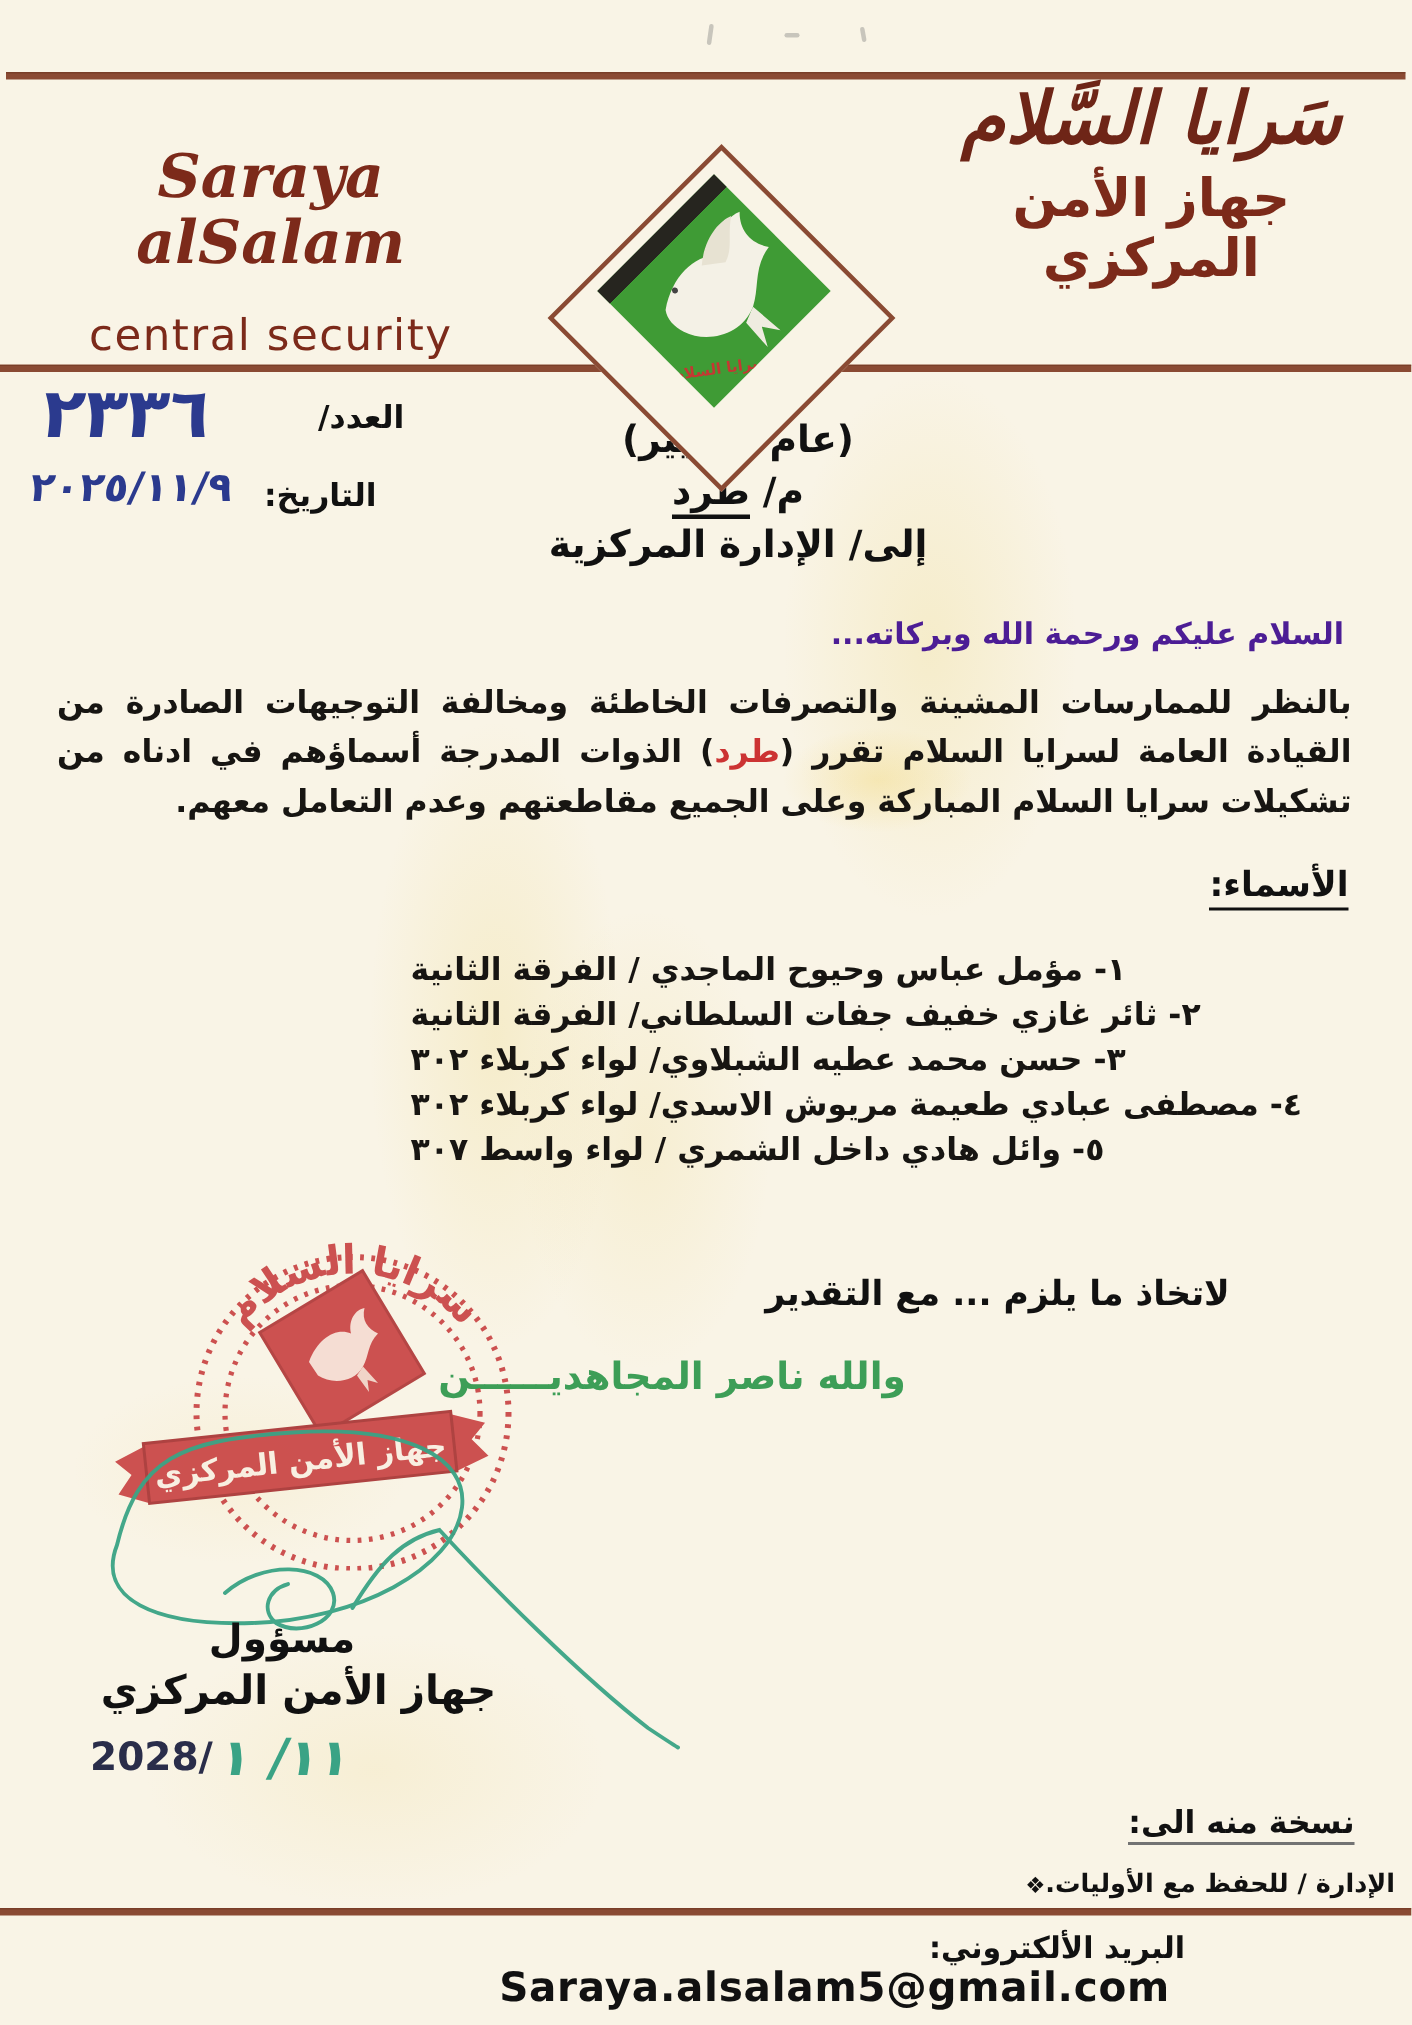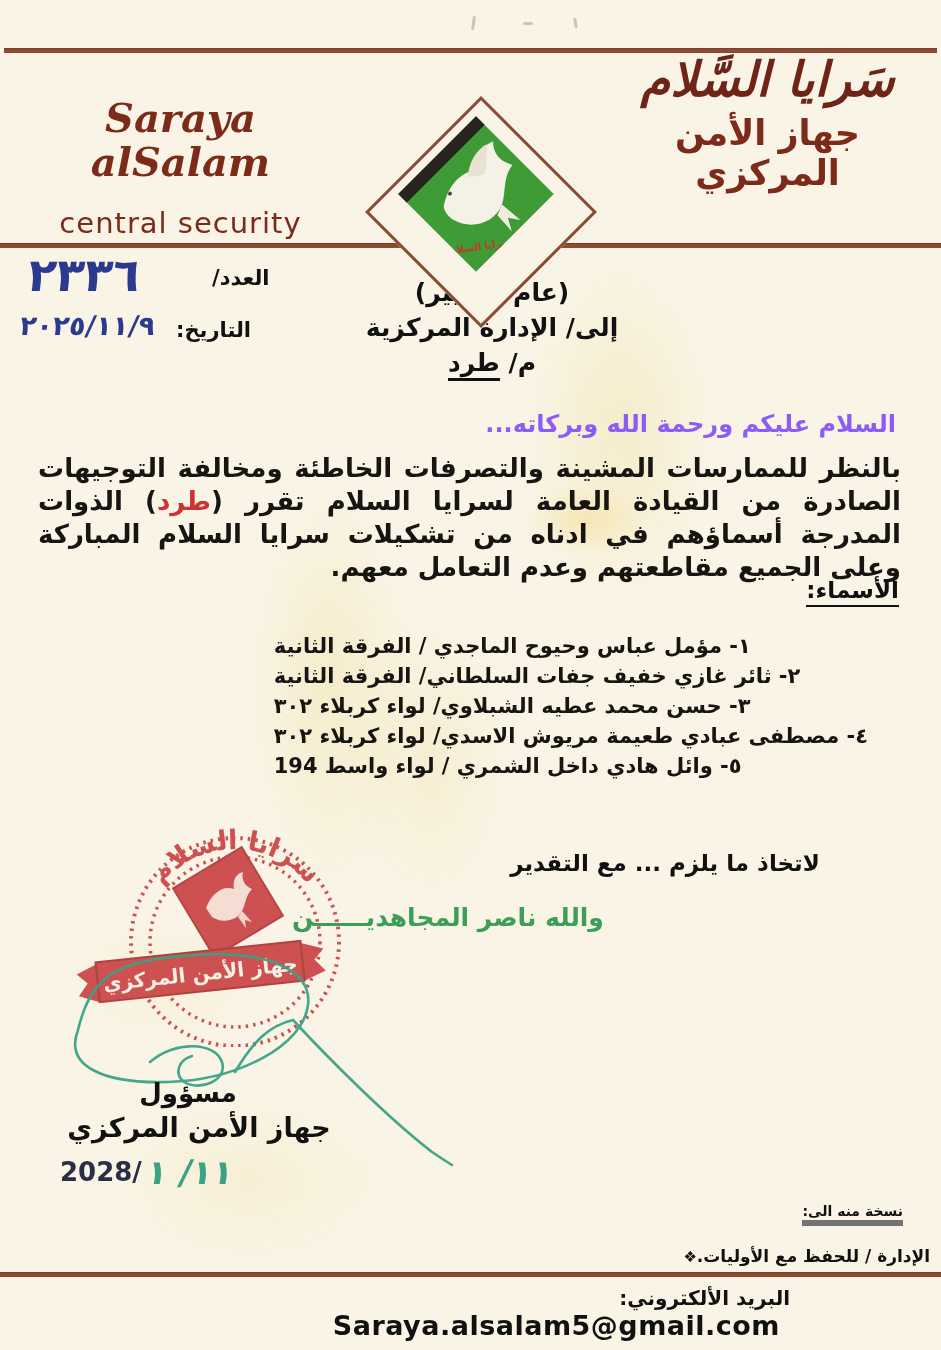--- a/index.html
+++ b/index.html
@@ -48,46 +48,46 @@
   .num-value{left:28px;top:248px;font-size:46px;letter-spacing:8px;}
   .num-label{left:212px;top:266px;}
   .date-label{left:176px;top:318px;}
   .date-value{left:20px;top:310px;font-size:27px;letter-spacing:2px;}
 
   
   .addressee{left:342px;top:270px;width:300px;text-align:center;direction:rtl;color:#111;z-index:2;}
   .addr-line{font-weight:bold;font-size:25px;line-height:1.0;margin-top:10px;}
   .addr-subject{border-bottom:3px solid #111;padding-bottom:1px;}
 
-  .greeting{right:45px;top:410px;direction:rtl;color:#8b5cf6;font-weight:bold;font-size:24px;}
+  .greeting{right:45px;top:410px;direction:rtl;color:#4c1d95;font-weight:bold;font-size:20px;}
 
   .body-par{left:38px;right:40px;top:452px;direction:rtl;text-align:justify;
-    color:#171512;font-weight:bold;font-size:26px;line-height:33px;}
+    color:#171512;font-weight:bold;font-size:21px;line-height:33px;}
   .red-word{color:#cc3333;}
 
   .names-heading{right:42px;top:577px;direction:rtl;color:#111;font-weight:bold;font-size:23px;
     border-bottom:2.5px solid #111;padding-bottom:2px;}
   .names-list{right:73px;top:631px;direction:rtl;text-align:left;color:#171512;
     font-weight:bold;font-size:21px;line-height:30px;}
 
   .action-line{left:415px;top:850px;width:500px;text-align:center;direction:rtl;
     color:#111;font-weight:bold;font-size:23px;}
   .motto{left:198px;top:903px;width:500px;text-align:center;direction:rtl;
     color:#3d9e57;font-weight:bold;font-size:25px;}
 
   
   .sig-title{left:88px;top:1078px;width:200px;text-align:center;direction:rtl;color:#111;font-weight:bold;font-size:26px;}
   .sig-org{left:49px;top:1112px;width:300px;text-align:center;direction:rtl;color:#111;font-weight:bold;font-size:27px;}
   .sig-date{left:60px;top:1152px;direction:ltr;}
   .sig-date .year{color:#2a2d4a;font-weight:bold;font-size:26px;vertical-align:middle;}
   .sig-date .rest{color:#3aa385;font-weight:bold;font-size:34px;transform:skewX(-10deg);display:inline-block;vertical-align:middle;letter-spacing:4px;}
 
   
-  .cc-heading{right:38px;top:1203px;direction:rtl;color:#111;font-weight:bold;font-size:14px;
-    border-bottom:6px solid #737373;padding-bottom:1px;}
+  .cc-heading{right:38px;top:1203px;direction:rtl;color:#111;font-weight:bold;font-size:21px;
+    border-bottom:2px solid #737373;padding-bottom:1px;}
   .cc-item{right:11px;top:1246px;direction:rtl;color:#111;font-weight:bold;font-size:17px;}
   .cc-bullet{right:244px;top:1248px;color:#111;font-size:15px;}
 
   
   .footer-line{left:250px;top:1286px;width:540px;direction:rtl;text-align:right;color:#111;}
   .footer-label{font-weight:bold;font-size:20px;vertical-align:middle;}
   .footer-email{font-weight:bold;font-size:27px;direction:ltr;unicode-bidi:embed;vertical-align:middle;margin-right:10px;letter-spacing:.5px;}
 
   .smudge{position:absolute;background:rgba(110,110,110,.35);border-radius:2px;}
   svg text{font-family:"DejaVu Sans",sans-serif;}
@@ -128,37 +128,37 @@
   </div>
 </div>
 
 <div class="abs meta-label num-label">العدد/</div>
 <div class="abs ink-blue num-value">٢٣٣٦</div>
 <div class="abs meta-label date-label">التاريخ:</div>
 <div class="abs ink-blue date-value">٢٠٢٥/١١/٩</div>
 
 <div class="abs addressee">
   <div class="addr-line">(عام التغيير)</div>
+  <div class="addr-line"><span>م/ </span><span class="addr-subject">طرد</span></div>
   <div class="addr-line">إلى/ الإدارة المركزية</div>
-  <div class="addr-line"><span>م/ </span><span class="addr-subject">طرد</span></div>
 </div>
 
 <div class="abs greeting">السلام عليكم ورحمة الله وبركاته...</div>
 
 <div class="abs body-par">
   <span>بالنظر للممارسات المشينة والتصرفات الخاطئة ومخالفة التوجيهات الصادرة من القيادة العامة لسرايا السلام تقرر (</span><span class="red-word">طرد</span><span>) الذوات المدرجة أسماؤهم في ادناه من تشكيلات سرايا السلام المباركة وعلى الجميع مقاطعتهم وعدم التعامل معهم.</span>
 </div>
 
 <div class="abs names-heading">الأسماء:</div>
 <div class="abs names-list">
   <div>١- مؤمل عباس وحيوح الماجدي / الفرقة الثانية</div>
   <div>٢- ثائر غازي خفيف جفات السلطاني/ الفرقة الثانية</div>
   <div>٣- حسن محمد عطيه الشبلاوي/ لواء كربلاء ٣٠٢</div>
   <div>٤- مصطفى عبادي طعيمة مريوش الاسدي/ لواء كربلاء ٣٠٢</div>
-  <div>٥- وائل هادي داخل الشمري / لواء واسط 194</div>
+  <div>٥- وائل هادي داخل الشمري / لواء واسط ٣٠٧</div>
 </div>
 
 <div class="abs action-line">لاتخاذ ما يلزم ... مع التقدير</div>
 <div class="abs motto">والله ناصر المجاهديــــــن</div>
 
 <svg class="abs" style="left:75px;top:812px;opacity:.92;" width="320" height="235" viewBox="0 0 320 235">
   <defs>
     <path id="arcTop" d="M 71,157 A 93,93 0 1 1 249,157"></path>
   </defs>
   <circle cx="160" cy="130" r="104" fill="none" stroke="#c94444" stroke-width="4" stroke-dasharray="2.5,5"></circle>

